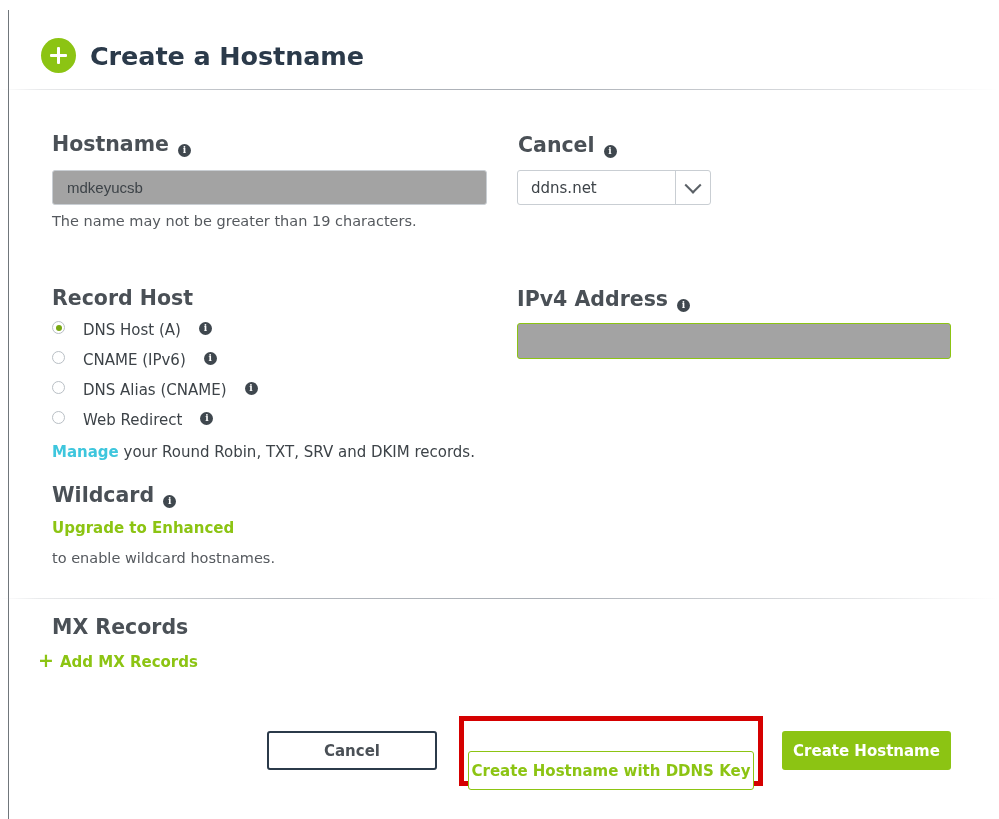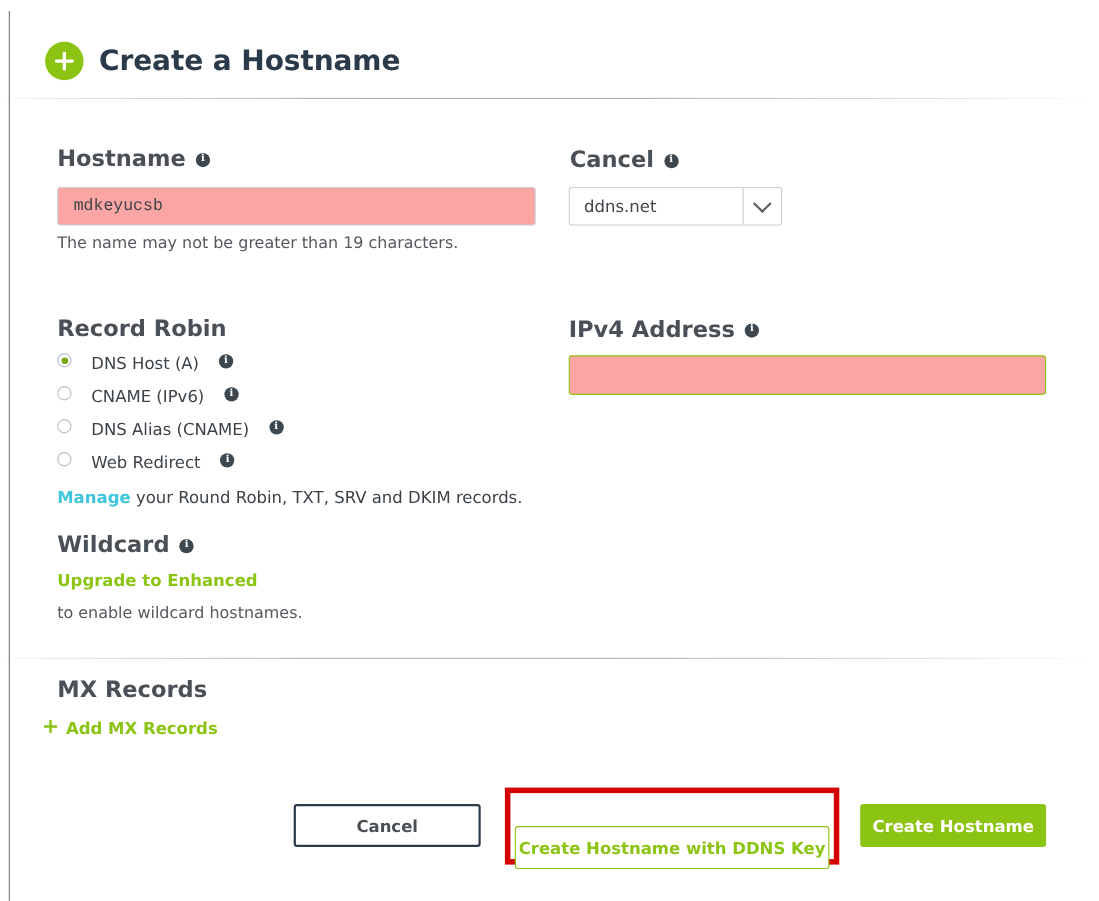--- a/index.html
+++ b/index.html
@@ -97,21 +97,21 @@
   }
   .divider.top { top: 89px; }
   .divider.mid { top: 598px; }
 
   
   .field-label {
     font-size: 20.5px;
     font-weight: 600;
     color: #4a5056;
     display: flex;
-    align-items: center;
+    align-items: flex-end;
     gap: 9px;
     white-space: nowrap;
   }
   .info-icon {
     width: 13px;
     height: 13px;
     border-radius: 50%;
     background: #3f474e;
     display: inline-flex;
     align-items: center;
@@ -124,22 +124,22 @@
     flex: none;
     position: relative;
     top: 1px;
   }
   .info-icon span { position: relative; top: -0.5px; }
 
   .text-input {
     box-sizing: border-box;
     border: 1px solid #c9ced3;
     border-radius: 3px;
-    background: #fca5a5;
-    font-family: Liberation Mono, monospace;
+    background: #a3a3a3;
+    font-family: Liberation Sans, sans-serif;
     font-size: 15px;
     color: #3d4348;
     padding: 0 14px;
     outline: none;
   }
   .text-input.focus-green { border: 1px solid #8cc413; }
   .helper-text {
     font-size: 14.5px;
     color: #55595e;
   }
@@ -360,21 +360,21 @@
       </span>
   </div>
   <div class="select-wrap">
     <div class="select-value">ddns.net</div>
     <div class="select-arrow">
       <div class="chev"></div>
     </div>
   </div>
 
   <div class="field-label grp-record-label">
-    <span>Record Robin</span>
+    <span>Record Host</span>
   </div>
   <div class="radio-list">
     <div class="radio-row">
       <span class="radio checked"></span>
       <span class="radio-label">DNS Host (A)</span>
       <span class="info-icon">
           <span>i</span>
         </span>
     </div>
     <div class="radio-row">

